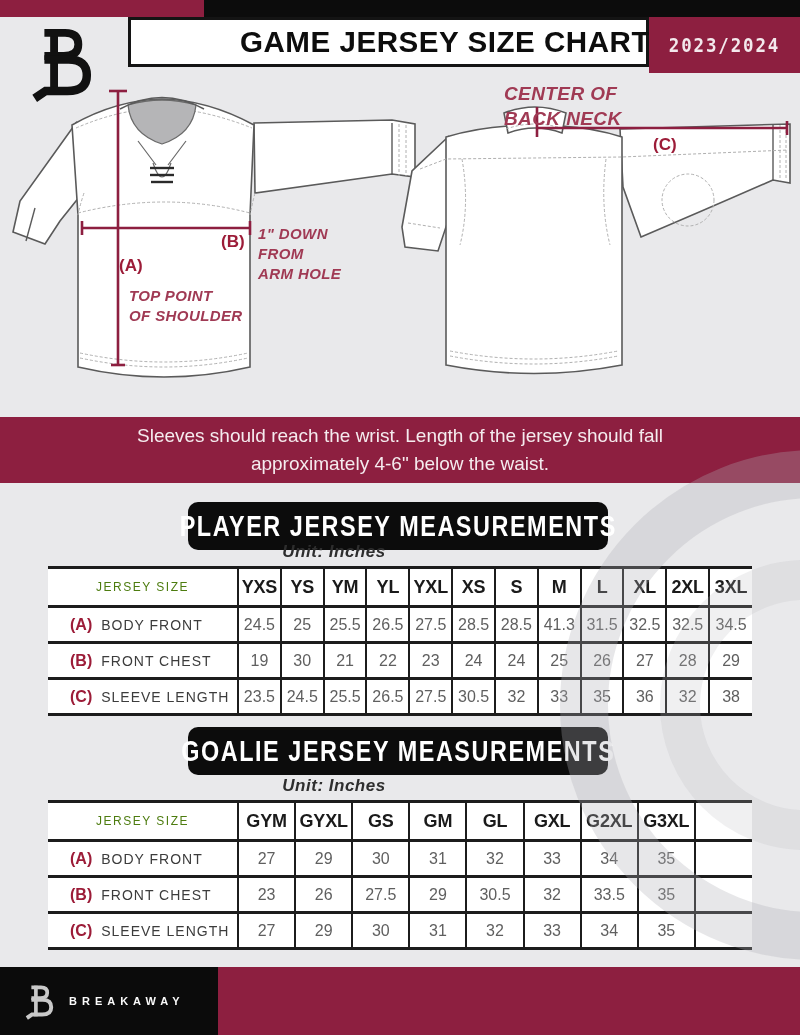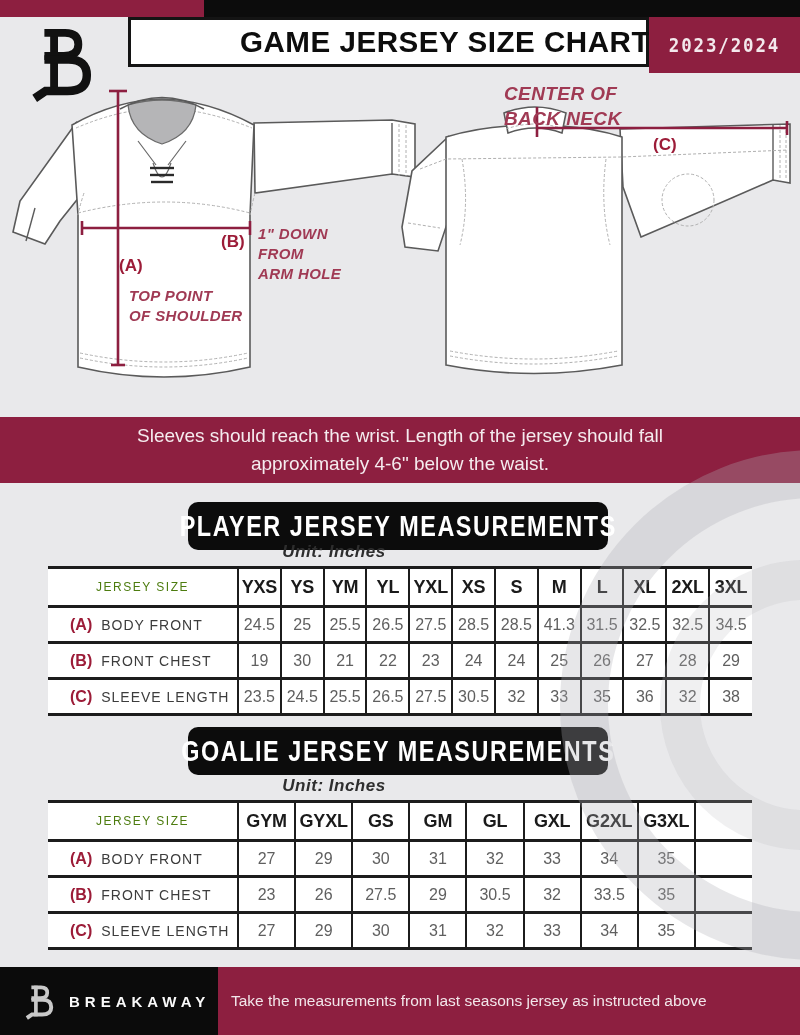--- a/index.html
+++ b/index.html
@@ -111,21 +111,21 @@
   .wm-ring2{
     left:660px;top:560px;width:290px;height:290px;border-radius:50%;
     border:40px solid rgba(185,185,192,.22);
   }
 
   
   .footer-black{
     left:0;top:967px;width:218px;height:68px;background:#0b0b0b;
     display:flex;align-items:center;padding-left:24px;gap:11px;
   }
-  .brand{color:#fafafa;font-size:15px;font-weight:700;letter-spacing:5px;}
+  .brand{color:#fafafa;font-size:11px;font-weight:700;letter-spacing:5px;}
   .footer-maroon{
     left:218px;top:967px;width:582px;height:68px;background:var(--maroon);
     display:flex;flex-direction:column;justify-content:center;padding-left:13px;
     color:#f2e6ea;font-size:15.5px;line-height:1.42;
   }
 </style>
 </head>
 <body>
 
 <div class="abs strip-maroon"></div>
@@ -412,14 +412,13 @@
   <svg width="34" height="40" viewBox="0 0 60 66">
     <g fill="none" stroke="#c9c9c9" stroke-width="6.5">
       <path d="M21,6 V60"></path>
       <path d="M13,9 H30 Q41,9 41,18.5 Q41,28 29,28 H13"></path>
       <path d="M13,31 H33 Q48,31 48,44 Q48,57 32,57 H14 L5,63" stroke-width="7"></path>
     </g>
   </svg>
   <span class="brand">BREAKAWAY</span>
 </div>
 <div class="abs footer-maroon">
-  <div>Take the measurements from last seasons jersey as instructed above</div>
 </div>
 
 </body></html>

